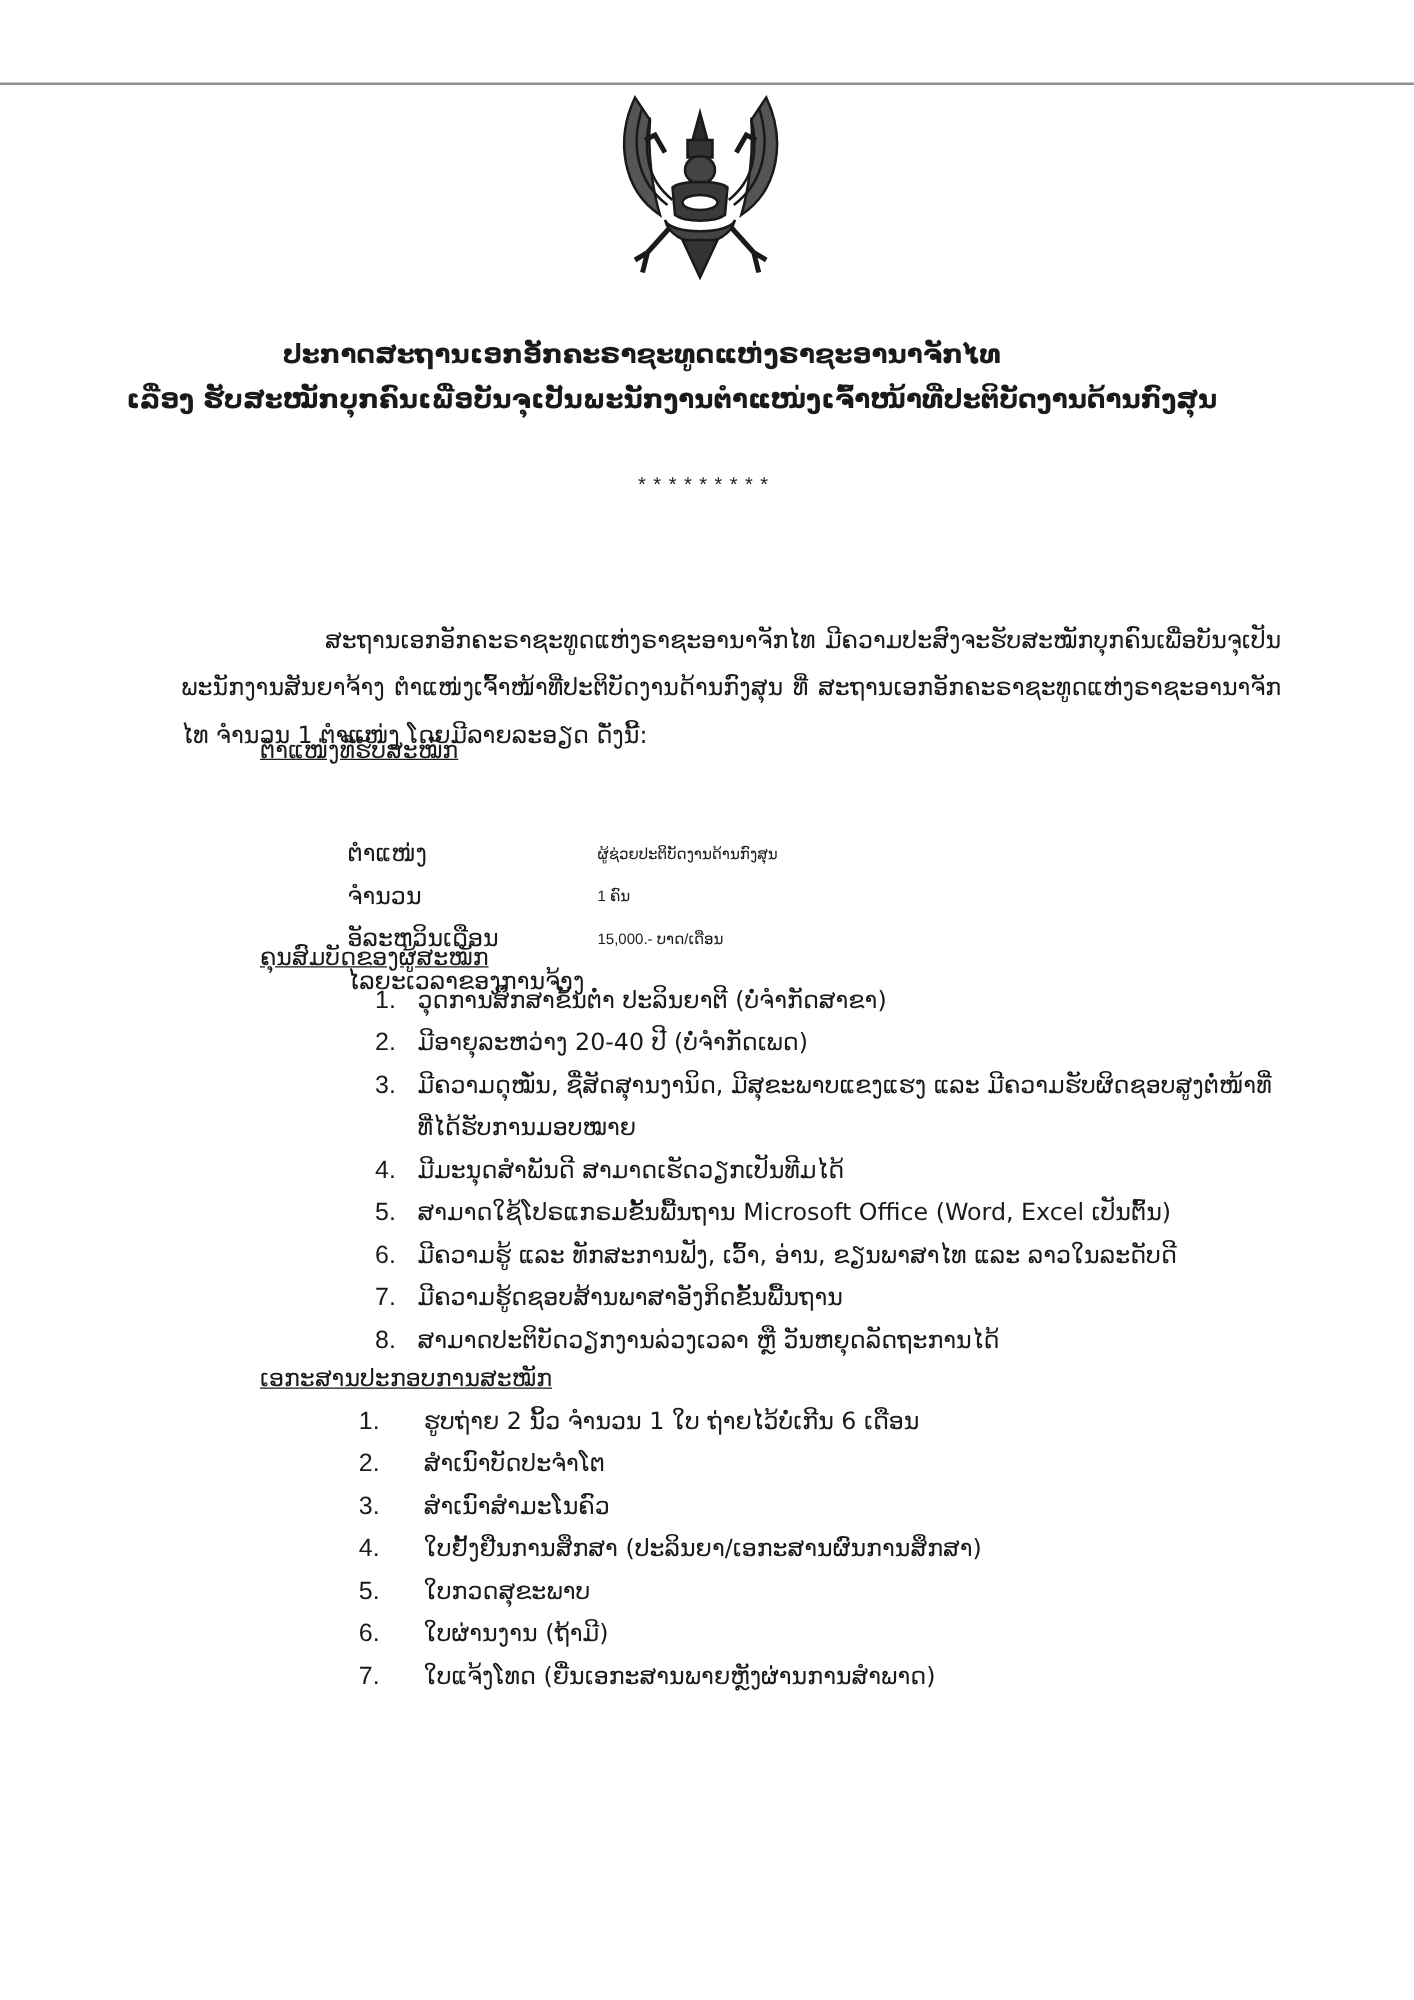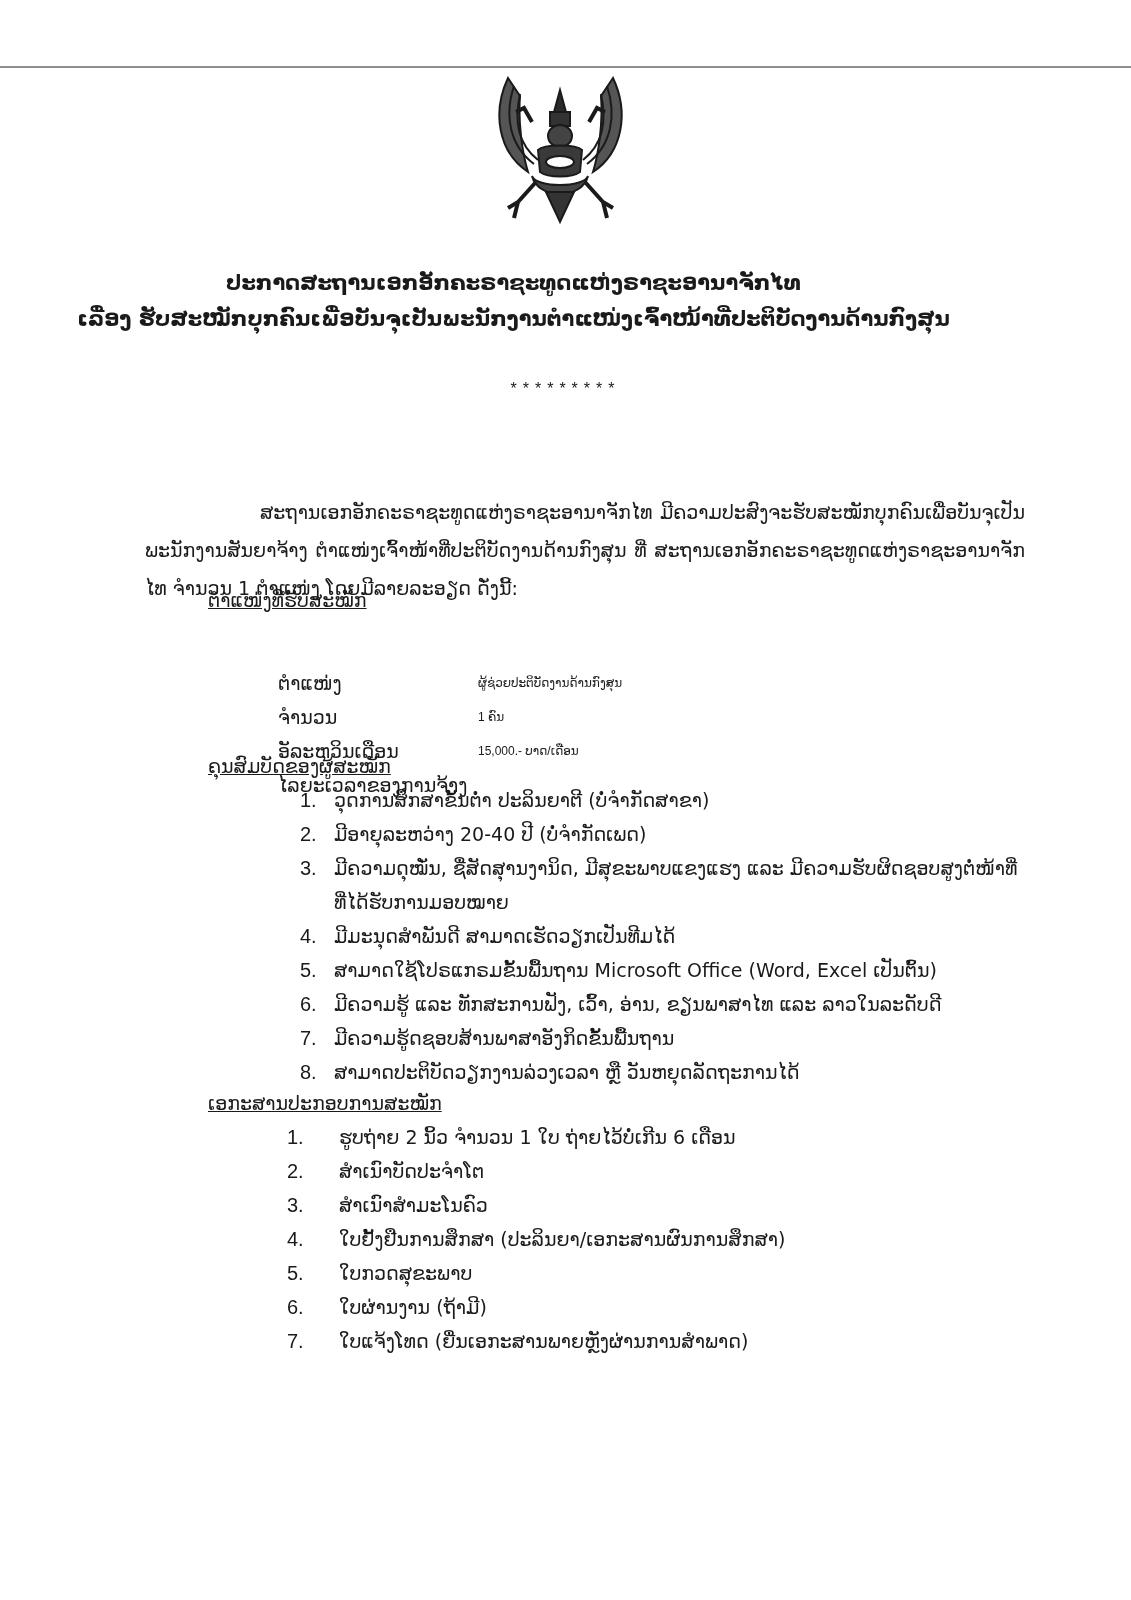--- a/index.html
+++ b/index.html
@@ -33,21 +33,21 @@
     .title-block {
       position: absolute;
       left: 0;
       width: 1027px;
       text-align: center;
       font-weight: bold;
       font-size: 21px;
       line-height: 34px;
     }
     .title-1 { top: 266px; }
-    .title-2 { top: 302px; }
+    .title-2 { top: 302px; padding-left: 24px; }
     .stars {
       position: absolute;
       top: 380px;
       left: 0;
       width: 1131px;
       text-align: center;
       font-size: 16px;
       letter-spacing: 6px;
       font-family: "Liberation Sans", sans-serif;
     }

